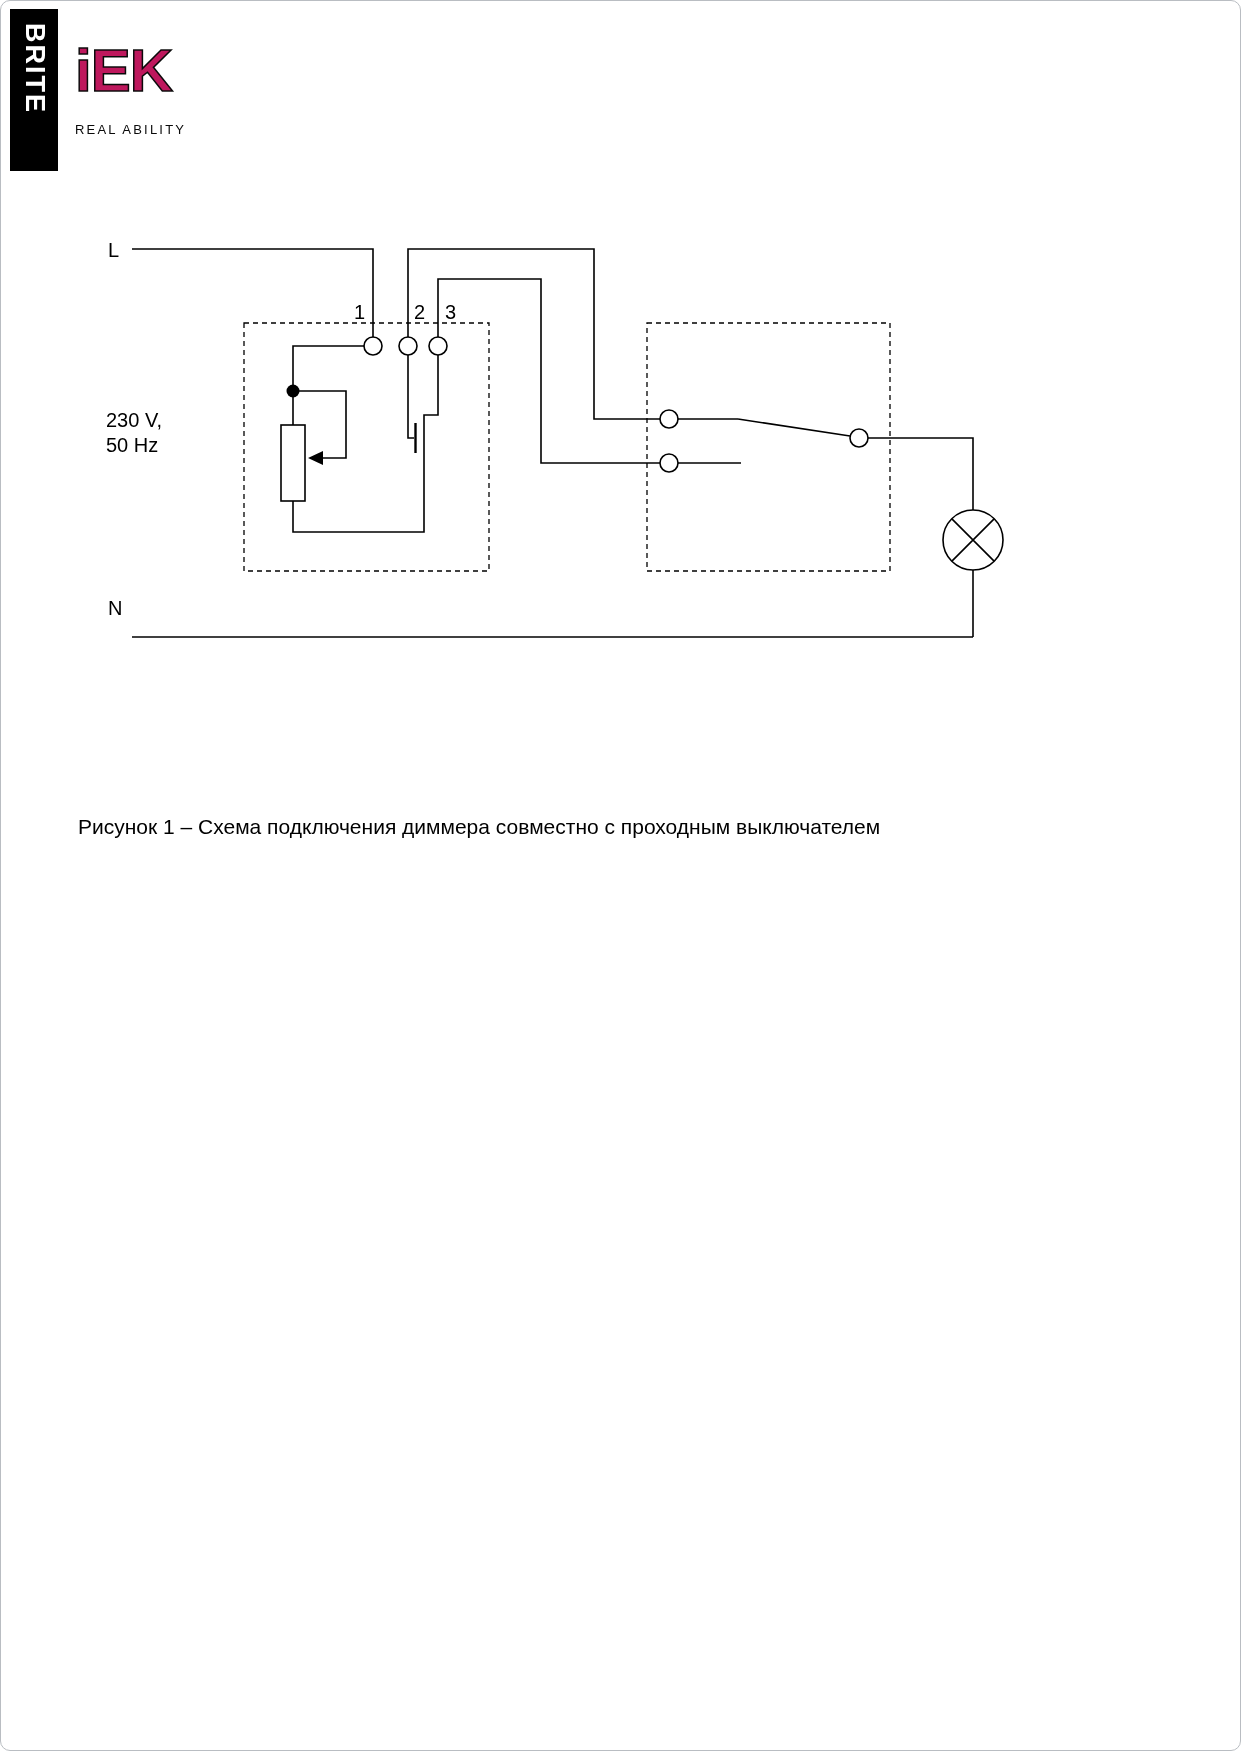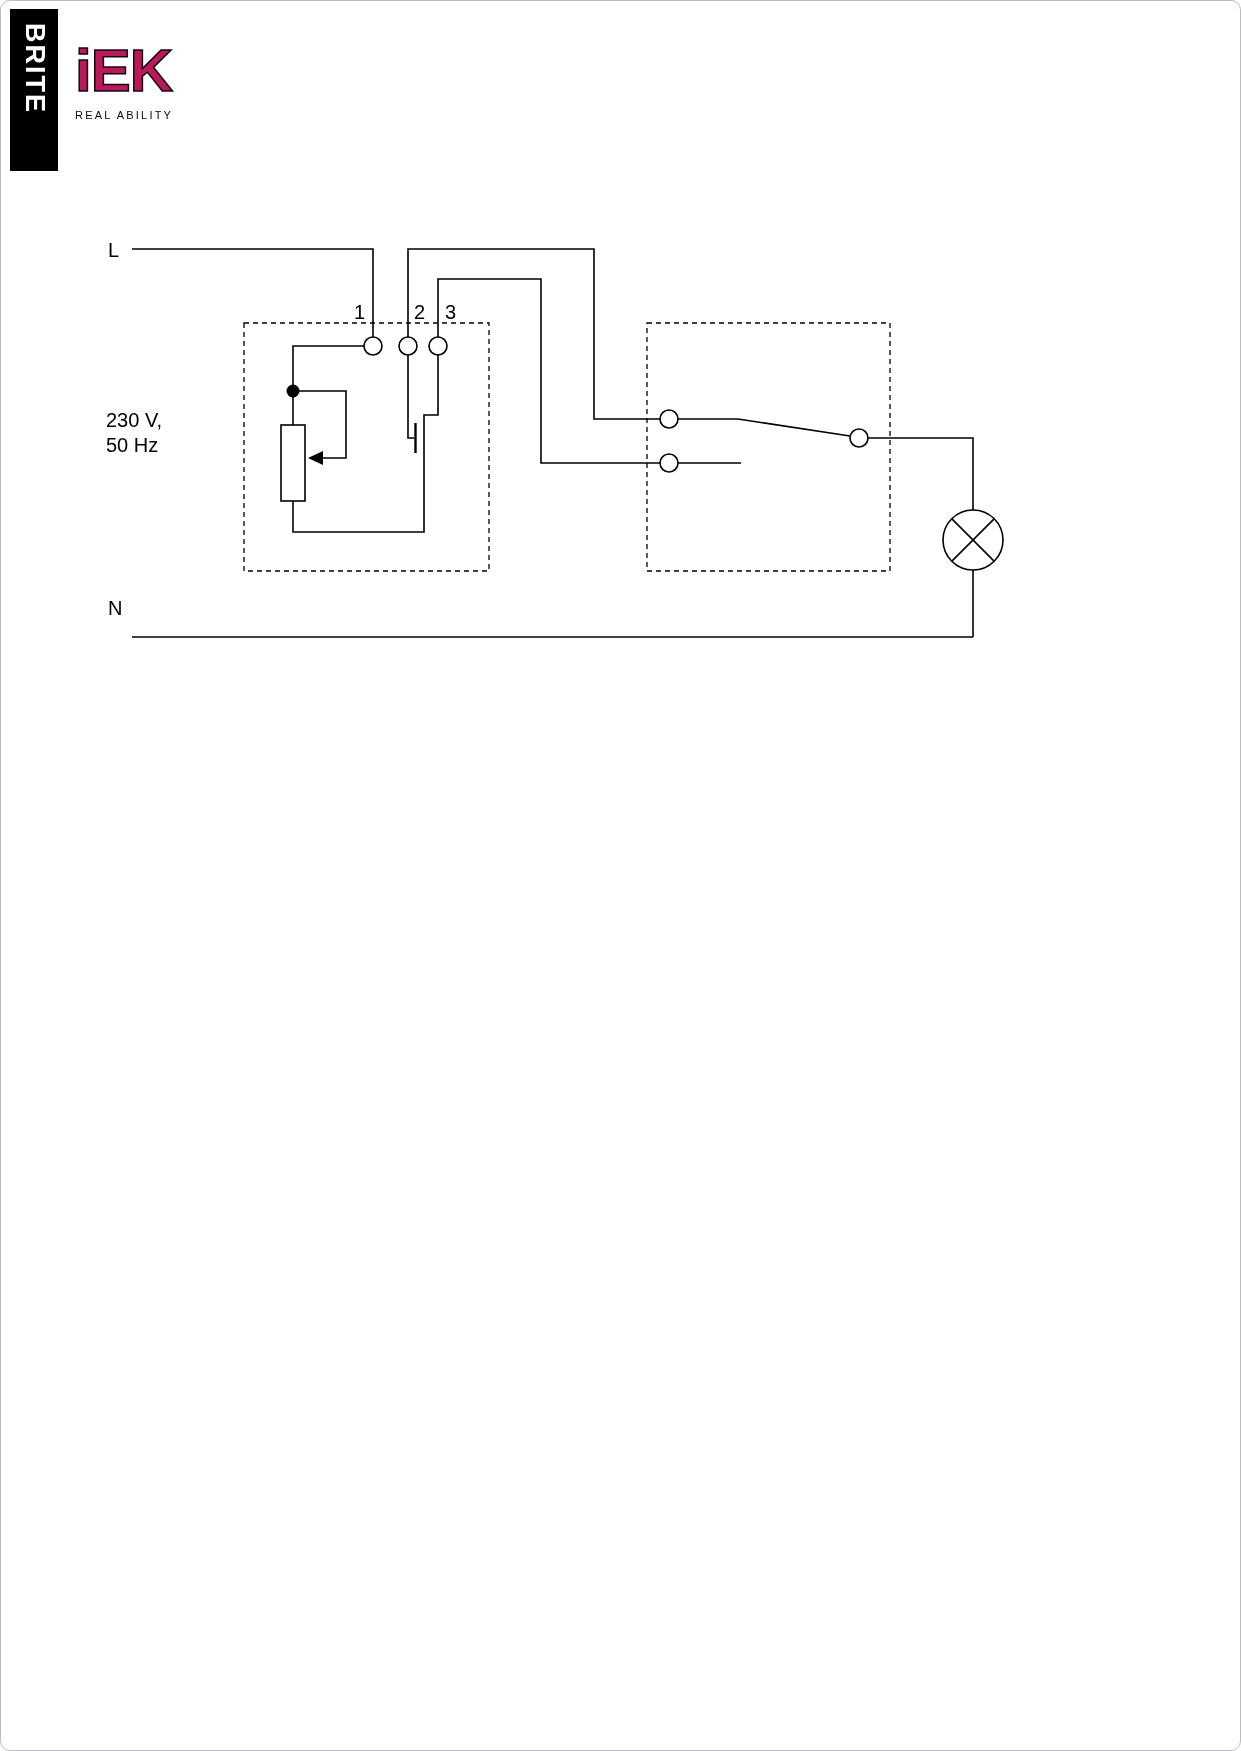--- a/index.html
+++ b/index.html
@@ -46,22 +46,22 @@
   }
   .logo-brand {
     font-size: 60px;
     line-height: 1.05;
     font-weight: 700;
     letter-spacing: -1px;
     color: #be185d;
     -webkit-text-stroke: 1.5px #0a0a0a;
   }
   .logo-tagline {
-    margin-top: 7px;
-    font-size: 11px;
+    margin-top: 20px;
+    font-size: 13px;
     letter-spacing: 2.2px;
     color: #0a0a0a;
     font-weight: 400;
   }
   svg.diagram {
     position: absolute;
     left: 0;
     top: 0;
   }
   svg.diagram text {
@@ -142,14 +142,15 @@
     </g>
 
     <g>
       <path d="M867 437 H972 V509"></path>
       <circle cx="972" cy="539" r="30" fill="#fff"></circle>
       <path d="M950.9 517.9 L993.1 560.1 M993.1 517.9 L950.9 560.1"></path>
       <path d="M972 569 V636"></path>
     </g>
   </svg>
 
+  <div class="figure-caption">Рисунок 1 – Схема подключения диммера совместно с проходным выключателем</div>
 
 </div>
 
 </body></html>

